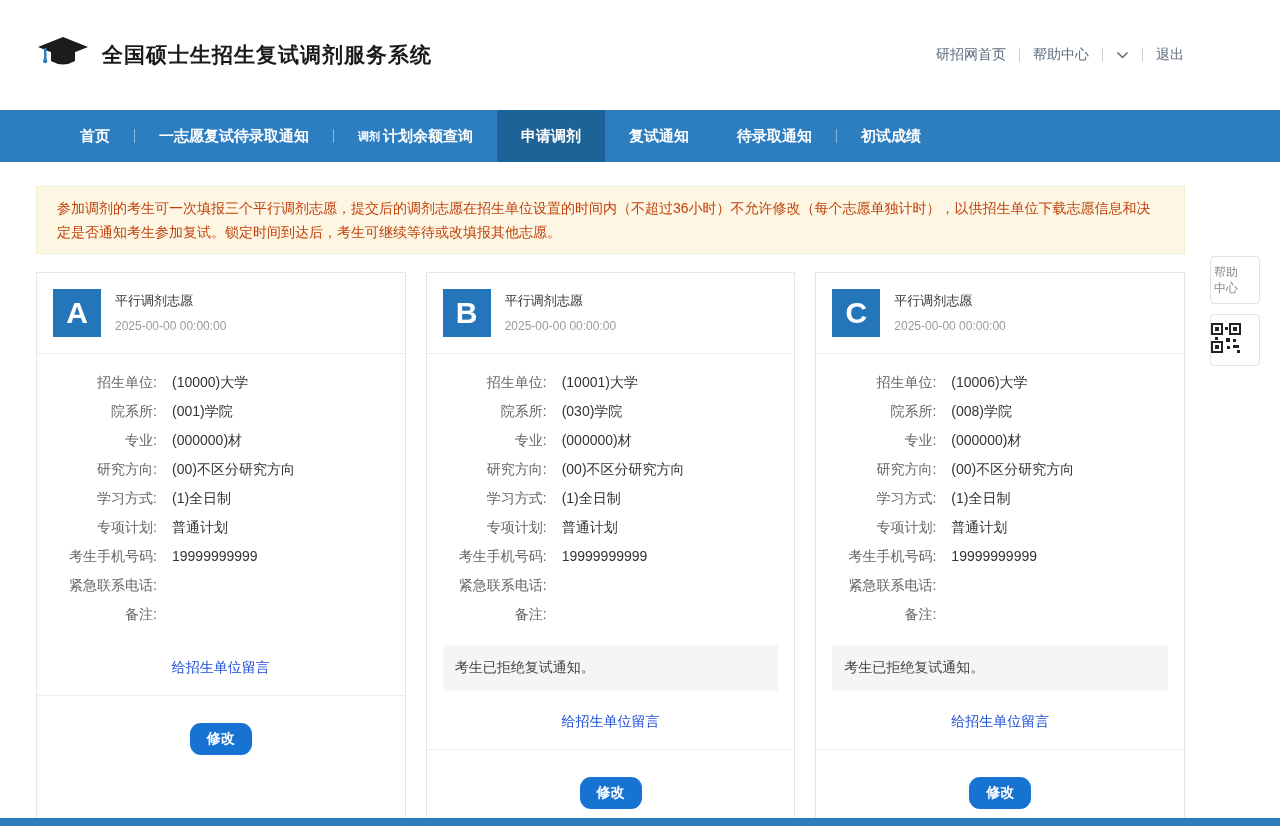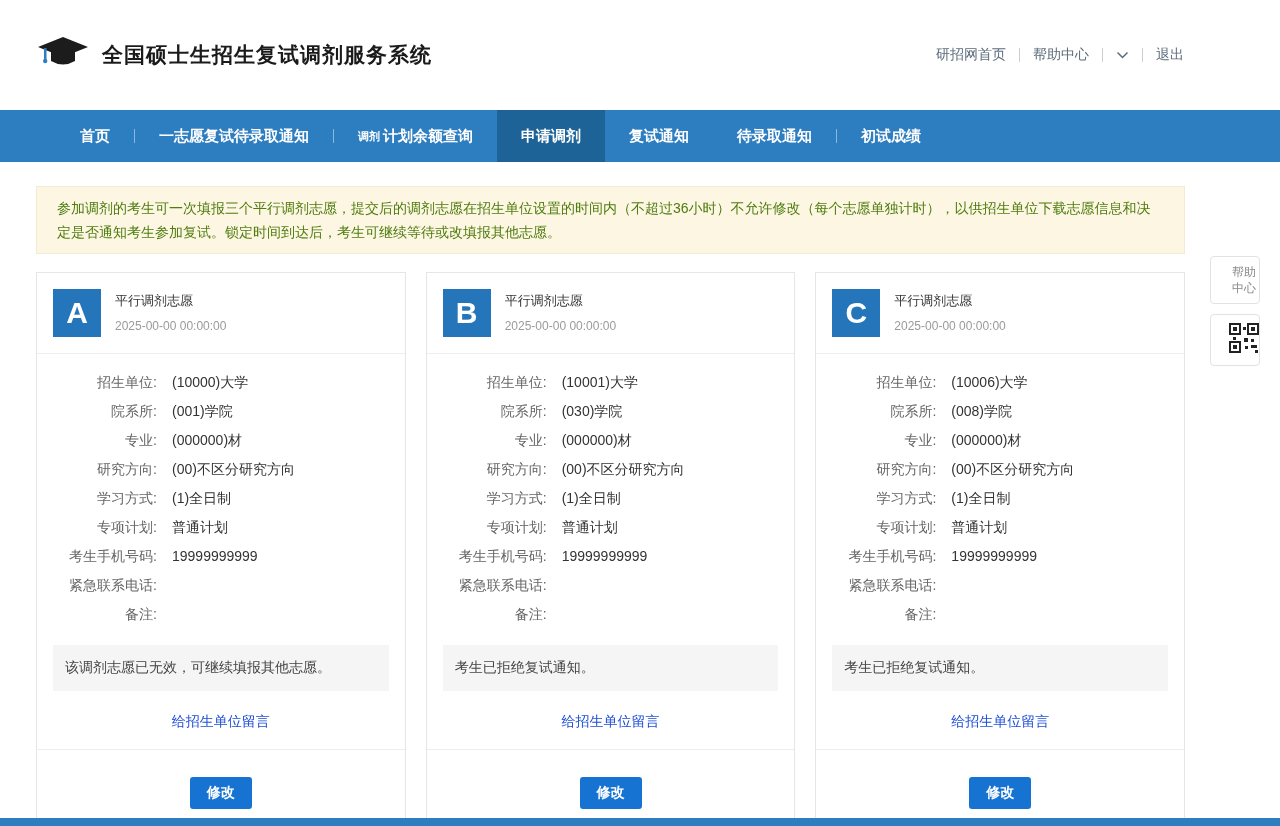--- a/index.html
+++ b/index.html
@@ -29,21 +29,21 @@
     display:flex; align-items:center; padding:0 24px; color:#fff;
     font-size:15px; font-weight:bold; text-decoration:none; cursor:pointer; white-space:nowrap;
   }
   .nav-item.active { background:#1d6398; }
   .nav-sep { width:1px; height:14px; background:rgba(255,255,255,.45); align-self:center; }
   .nav-small { font-size:11px; font-weight:bold; margin-right:3px; }
 
   
   .notice {
     margin:24px 95px 0 36px; background:#fdf6e2; border:1px solid #f3ebd2;
-    padding:9px 20px; font-size:14px; line-height:24px; color:#4d7c0f;
+    padding:9px 20px; font-size:14px; line-height:24px; color:#c2410c;
   }
 
   
   .cards-row { display:flex; gap:20px; margin:18px 95px 0 36px; }
   .card { flex:1; background:#fff; border:1px solid #e6e6e6; }
   .card-head { display:flex; padding:16px; border-bottom:1px solid #ededed; }
   .card-letter {
     width:48px; height:48px; background:#2575bb; color:#fff; flex-shrink:0;
     font-size:30px; font-weight:bold; display:flex; align-items:center; justify-content:center;
     margin-right:14px;
@@ -56,27 +56,27 @@
   .fvalue { color:#333; margin-left:6px; }
   .card-status {
     margin:8px 16px 0; background:#f5f5f5; padding:14px 12px;
     font-size:14px; color:#444; min-height:46px;
   }
   .card-link-row { text-align:center; padding:21px 0 18px; }
   .msg-link { color:#1d4ed8; font-size:14px; text-decoration:none; cursor:pointer; }
   .card-footer { border-top:1px solid #ededed; text-align:center; padding:27px 0 31px; }
   .modify-btn {
     background:#1673d2; color:#fff; border:none; font-size:14px; font-weight:bold;
-    padding:7px 17px; border-radius:3px; cursor:pointer; font-family:inherit;
+    padding:7px 17px; border-radius:11px; cursor:pointer; font-family:inherit;
   }
 
   
   .side-col { position:absolute; right:20px; top:256px; width:50px; display:flex; flex-direction:column; gap:10px; }
   .side-box {
-    background:#fff; border:1px solid #e2e2e2; border-radius:4px; text-align:right;
+    background:#fff; border:1px solid #e2e2e2; border-radius:4px; text-align:left;
     padding:7px 3px; color:#8a8a8a; font-size:12px; line-height:16px; cursor:pointer;
   }
   .robot-avatar {
     width:34px; height:34px; margin:1px auto 4px; border-radius:50%;
     background:radial-gradient(circle at 50% 35%, #8fe8d8, #2fb9a5); position:relative;
   }
   .robot-face { position:absolute; left:7px; top:11px; width:20px; height:13px; background:#eefffb; border-radius:7px; }
   .robot-eye { position:absolute; top:15px; width:3px; height:5px; background:#0f6e5f; border-radius:2px; }
   .robot-eye.l { left:13px; } .robot-eye.r { left:19px; }
   .qr-box { padding:8px 0; }
@@ -185,21 +185,20 @@
         </div>
       <div class="frow">
           <span class="flabel">紧急联系电话:</span>
           <span class="fvalue"></span>
         </div>
       <div class="frow">
           <span class="flabel">备注:</span>
           <span class="fvalue"></span>
         </div>
     </div>
-    <div class="card-status">该调剂志愿已无效，可继续填报其他志愿。</div>
     <div class="card-link-row">
       <a class="msg-link">给招生单位留言</a>
     </div>
     <div class="card-footer">
       <button class="modify-btn">修改</button>
     </div>
   </section>
 
   <section class="card">
     <div class="card-head">

